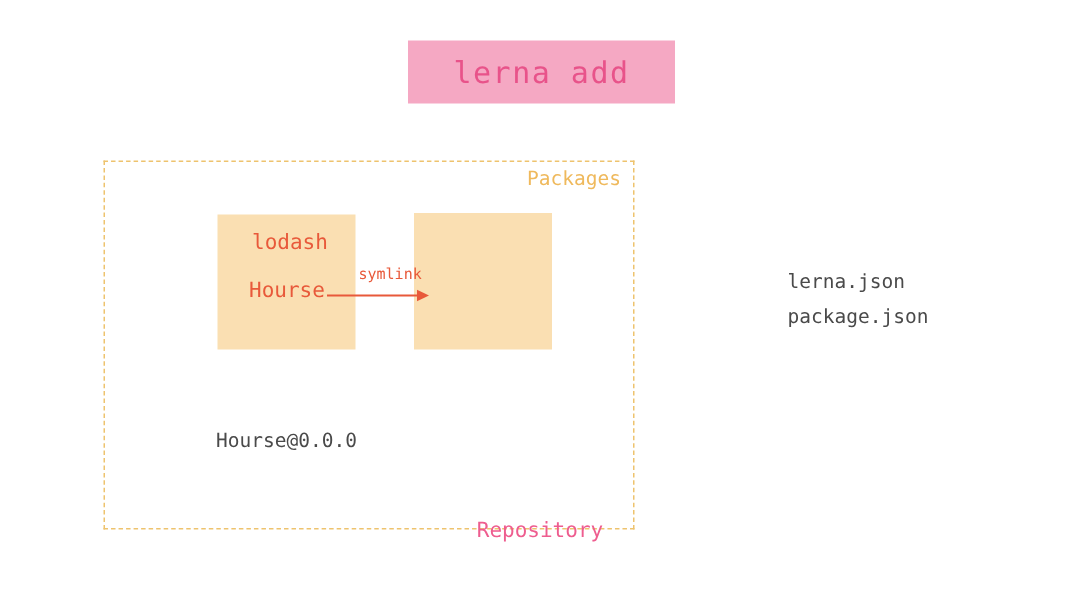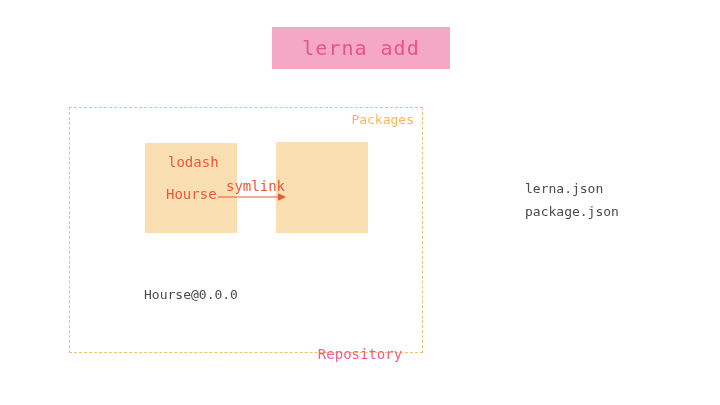--- a/index.html
+++ b/index.html
@@ -60,22 +60,22 @@
   .pkg-box-right{left:276px;top:142px;width:92px;height:91px;}
   .dep{position:absolute;white-space:nowrap;}
   .dep-top{left:23px;top:11px;}
   .dep-bottom{left:21px;top:43px;}
 
   .symlink-arrow{
     position:absolute;left:216px;top:190px;width:72px;height:14px;
     color:var(--package-text);
   }
   .symlink-label{
-    position:absolute;left:226px;top:178px;
-    font-size:14px;color:var(--package-text);
+    position:absolute;left:239px;top:178px;
+    font-size:10px;color:var(--package-text);
     white-space:nowrap;
     text-align:center;
   }
 
   .pkg-name{
     position:absolute;top:247px;width:140px;
     text-align:center;font-size:13px;color:var(--file-text);
     white-space:nowrap;
   }
   .pkg-name-left{left:121px;margin-top:40px;}

